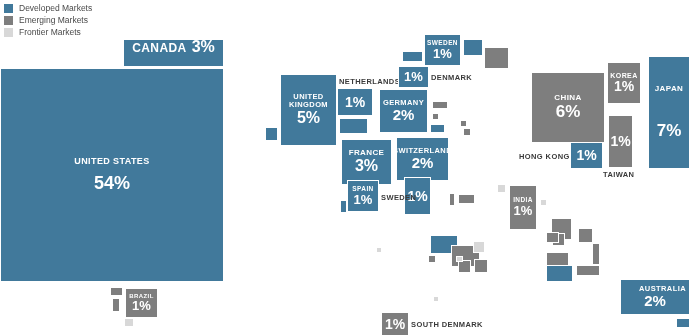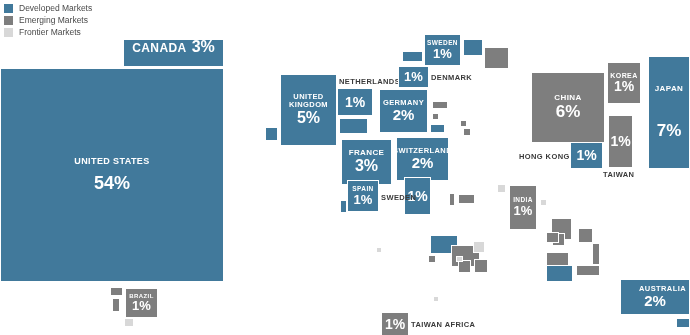--- a/index.html
+++ b/index.html
@@ -224,15 +224,15 @@
   <div class="lbl" style="left:620px;top:279px;width:70px;height:36px;">
     <span class="nm" style="font-size:7.5px;margin-left:15px;">AUSTRALIA</span>
     <span class="pc" style="font-size:15px;">2%</span>
   </div>
   <div class="blk dev out" style="left:676px;top:318px;width:14px;height:10px;"></div>
 
   <div class="blk emg out" style="left:381px;top:312px;width:28px;height:25px;"></div>
   <div class="lbl" style="left:381px;top:312px;width:28px;height:25px;">
     <span class="pc" style="font-size:14px;">1%</span>
   </div>
-  <div class="extlbl" style="left:411px;top:320px;font-size:7.5px;">TAIWAN AFRICA</div>
+  <div class="extlbl" style="left:411px;top:320px;font-size:7.5px;">SOUTH DENMARK</div>
 
 </div>
 
 </body></html>

